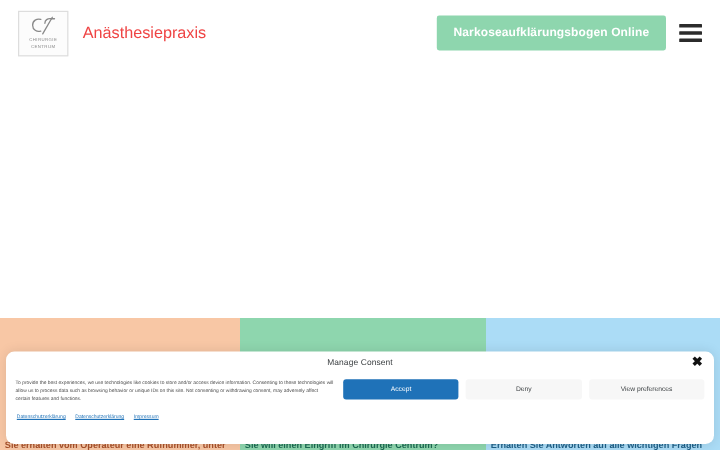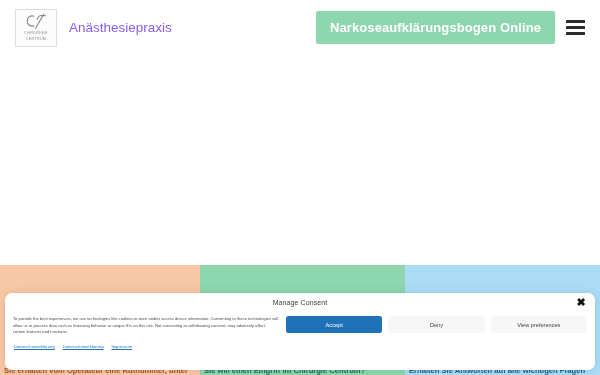--- a/index.html
+++ b/index.html
@@ -30,38 +30,38 @@
   }
   .logo-mark { width: 26px; height: 17px; display: block; }
   .logo-caption {
     font-size: 3.6px; line-height: 4.6px;
     letter-spacing: .35px; color: #8a8a8a;
     text-align: center; margin-top: 1px;
     font-family: "Liberation Sans", sans-serif;
   }
   .brand-text {
     margin-left: 12px;
-    color: #8b5cf6;
+    color: #ef4444;
     font-size: 13.5px;
     line-height: 17px;
     font-weight: 400;
   }
   .brand-line { display: block; white-space: nowrap; }
 
   .header-right {
     margin-left: auto;
     display: flex; align-items: center; gap: 11px;
     padding-right: 5px;
   }
   #cta-button {
     background: #8ed6ae;
     color: #ffffff;
     border: none;
     border-radius: 2px;
-    font-size: 13px;
+    font-size: 10px;
     font-weight: 700;
     letter-spacing: .1px;
     padding: 9px 14px;
     white-space: nowrap;
     cursor: pointer;
     font-family: "Liberation Sans", sans-serif;
   }
   .hamburger {
     width: 19px; height: 15px;
     display: flex; flex-direction: column;

